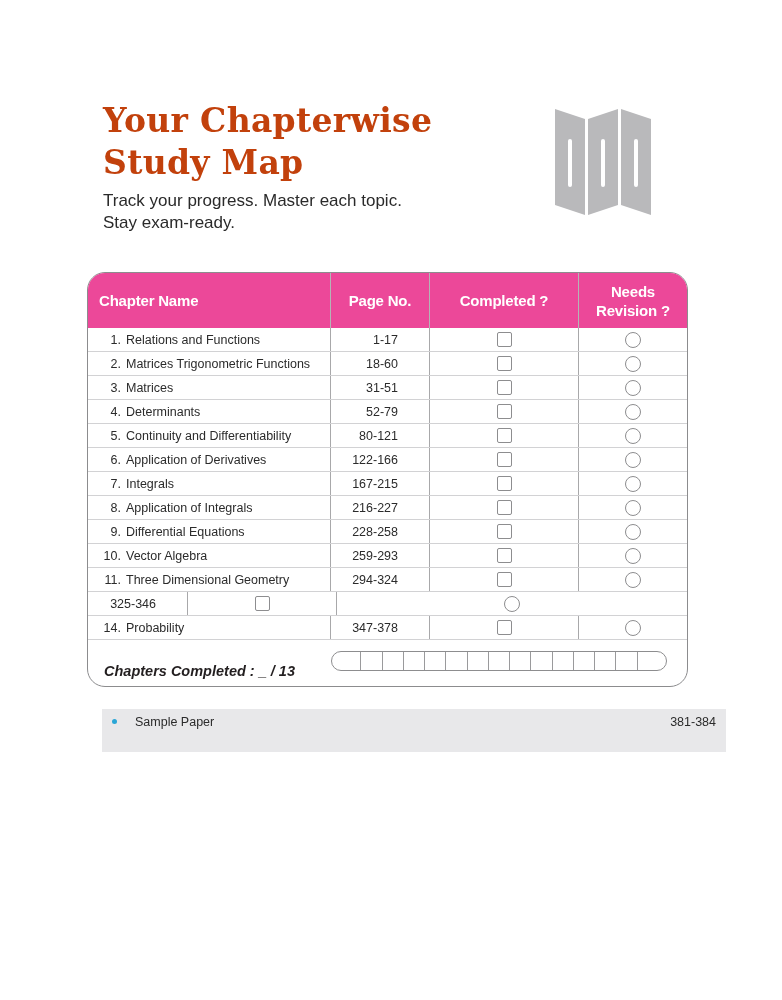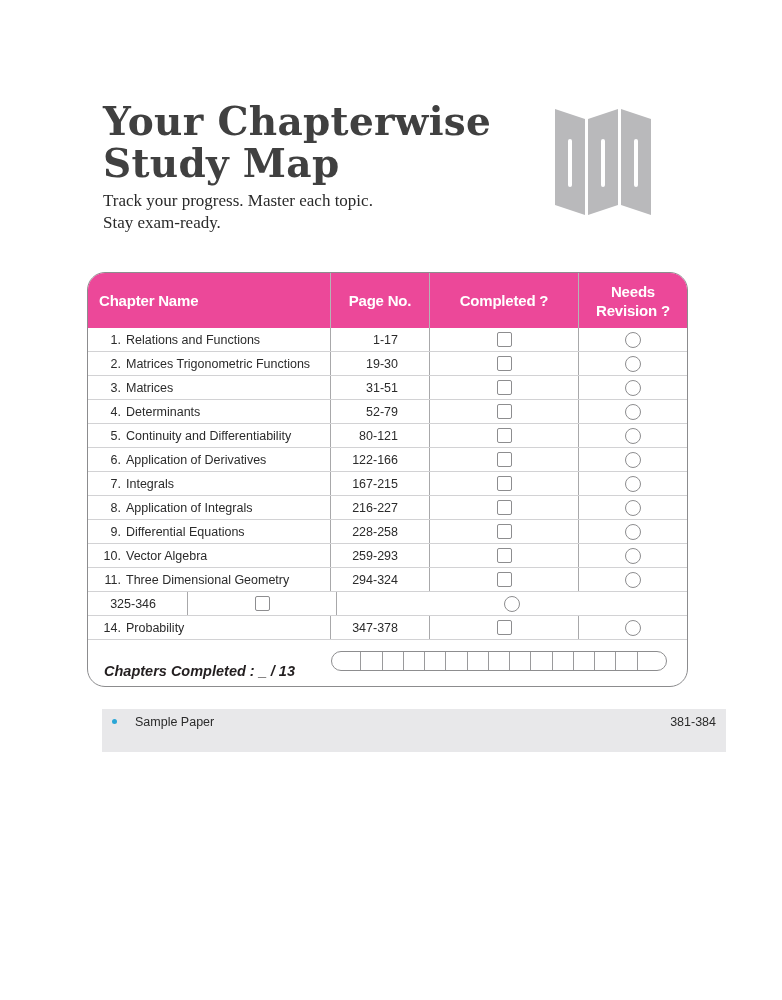--- a/index.html
+++ b/index.html
@@ -2,26 +2,26 @@
 <html><head>
 <meta charset="utf-8">
 <style>
   html, body { margin: 0; padding: 0; }
   body {
     width: 782px; height: 1000px; background: #ffffff; position: relative;
     font-family: "Liberation Sans", sans-serif; color: #231f20; overflow: hidden;
   }
   .title {
     position: absolute; left: 103px; top: 100px; margin: 0;
-    font-family: "DejaVu Serif", serif; font-weight: bold; font-size: 39px;
-    line-height: 42px; color: #404040; letter-spacing: 0.3px;
+    font-family: "DejaVu Serif", serif; font-weight: bold; font-size: 33px;
+    line-height: 42px; color: #c2410c; letter-spacing: 0.3px;
   }
   .subtitle {
     position: absolute; left: 103px; top: 190px; margin: 0;
-    font-family: Liberation Serif, serif; font-size: 17px; line-height: 22px; color: #2a2a2a;
+    font-family: Liberation Sans, sans-serif; font-size: 17px; line-height: 22px; color: #2a2a2a;
   }
   .map-icon { position: absolute; left: 554px; top: 107px; width: 100px; height: 110px; }
 
   .table-wrap {
     position: absolute; left: 87px; top: 272px; width: 599px; height: 413px;
     border: 1.5px solid #8c8c8e; border-radius: 18px; overflow: hidden; background: #fff;
   }
   .thead {
     position: absolute; left: 0; top: 0; width: 100%; height: 55px; background: #ec4899;
     display: flex;
@@ -106,21 +106,21 @@
         </div>
         <div class="td c4">
           <span class="radio"></span>
         </div>
       </div>
       <div class="row">
         <div class="td c1">
           <span class="num">2.</span>
           <span>Matrices Trigonometric Functions</span>
         </div>
-        <div class="td c2">19-30</div>
+        <div class="td c2">18-60</div>
         <div class="td c3">
           <span class="checkbox"></span>
         </div>
         <div class="td c4">
           <span class="radio"></span>
         </div>
       </div>
       <div class="row">
         <div class="td c1">
           <span class="num">3.</span>

